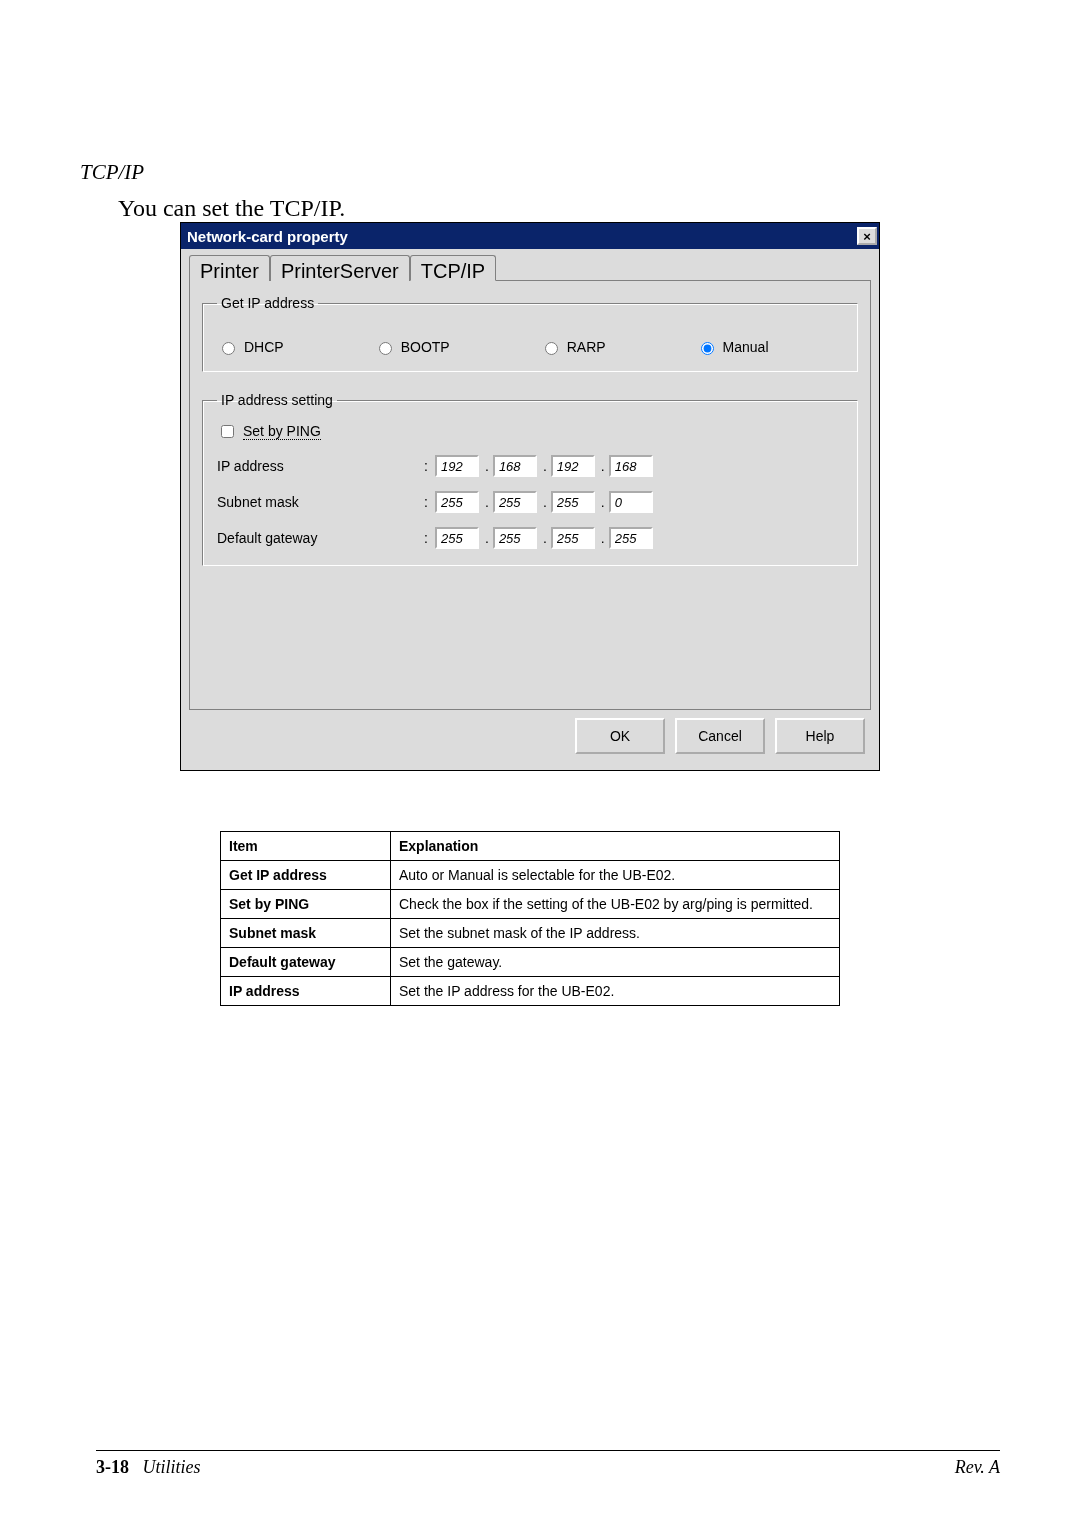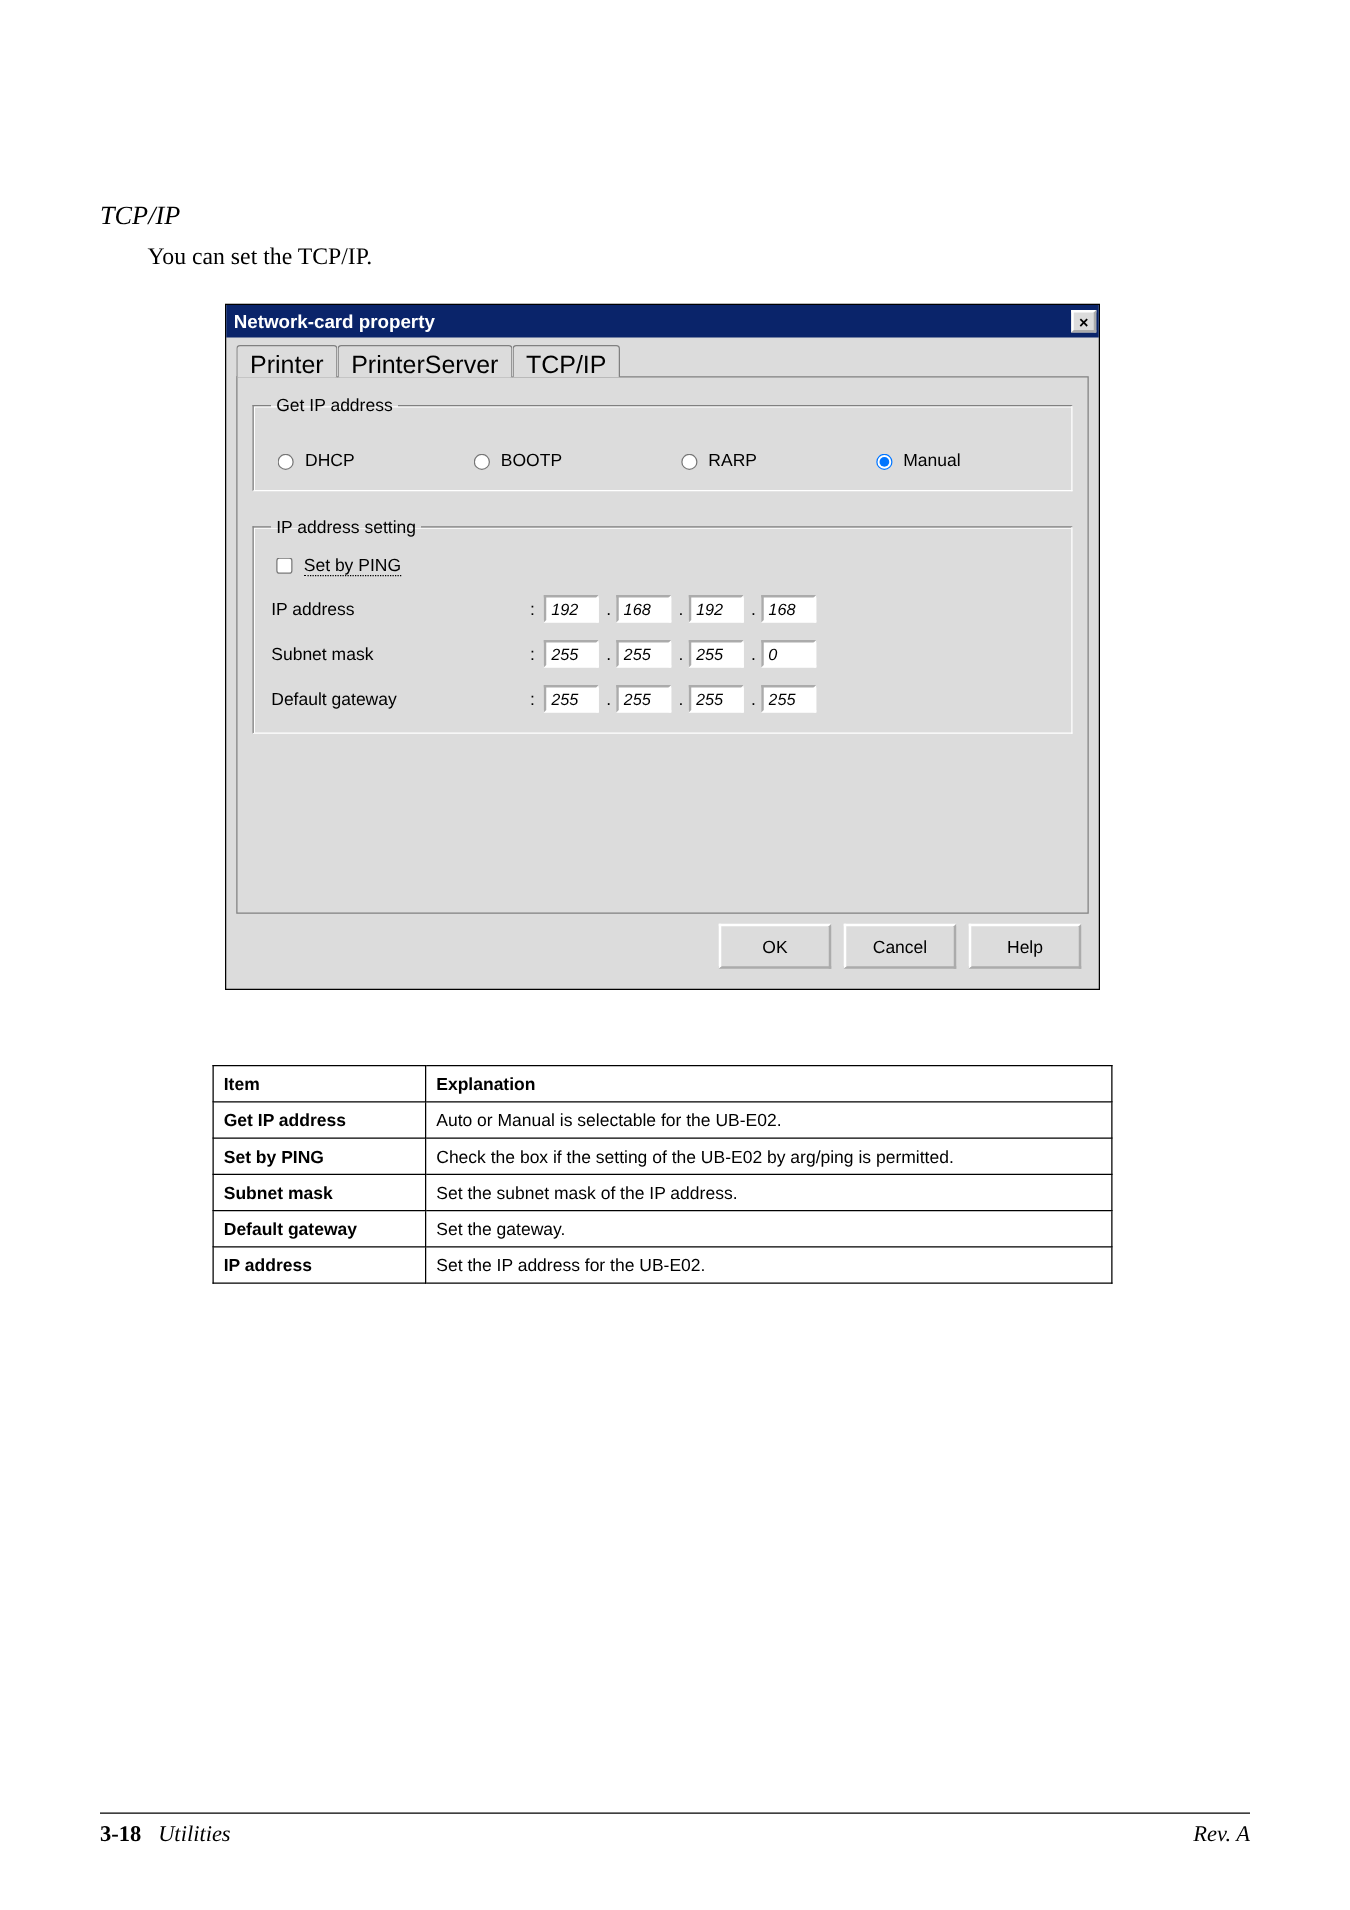--- a/index.html
+++ b/index.html
@@ -17,23 +17,22 @@
     padding: 160px 100px 0 80px;
   }
   .section-heading {
     font-style: italic;
     font-family: "Times New Roman", serif;
     font-size: 21px;
     margin: 0 0 10px 0;
   }
   .body-text {
     font-family: "Georgia", "Book Antiqua", serif;
-    font-size: 19px;
+    font-size: 24px;
     margin-left: 38px;
-    margin-bottom: 26px;
   }
   
   .dialog {
     width: 700px;
     margin: 0 auto 60px auto;
     border: 1px solid #000;
     background: #dcdcdc;
     font-family: "Tahoma", "Arial", sans-serif;
   }
   .titlebar {
@@ -118,41 +117,41 @@
   }
   .win-btn {
     min-width:90px; height:36px;
     background:#dcdcdc;
     border:2px outset #fff;
     font-size:14px;
     cursor:pointer;
   }
   
   .info-table {
-    width: 720px;
+    width: 620px;
     margin: 20px auto 0 auto;
     border-collapse: collapse;
     font-family: "Century Gothic","Arial",sans-serif;
     font-size: 14px;
   }
   .info-table th, .info-table td {
     border: 1px solid #000;
     padding: 6px 8px;
     text-align: left;
     vertical-align: middle;
   }
   .info-table th {
     font-weight: bold;
     background:#fff;
   }
   .col-item { width:170px; font-weight:bold; }
   
   .footer {
     position:absolute;
-    left:80px; right:80px; bottom:50px;
+    left:96px; right:80px; bottom:50px;
     border-top:1.5px solid #000;
     padding-top:6px;
     display:flex; justify-content:space-between;
     font-family:"Georgia","Book Antiqua",serif;
     font-style:italic;
     font-size:18px;
   }
   .footer .pagenum { font-weight:bold; font-style:normal; }
 </style>
 </head>

